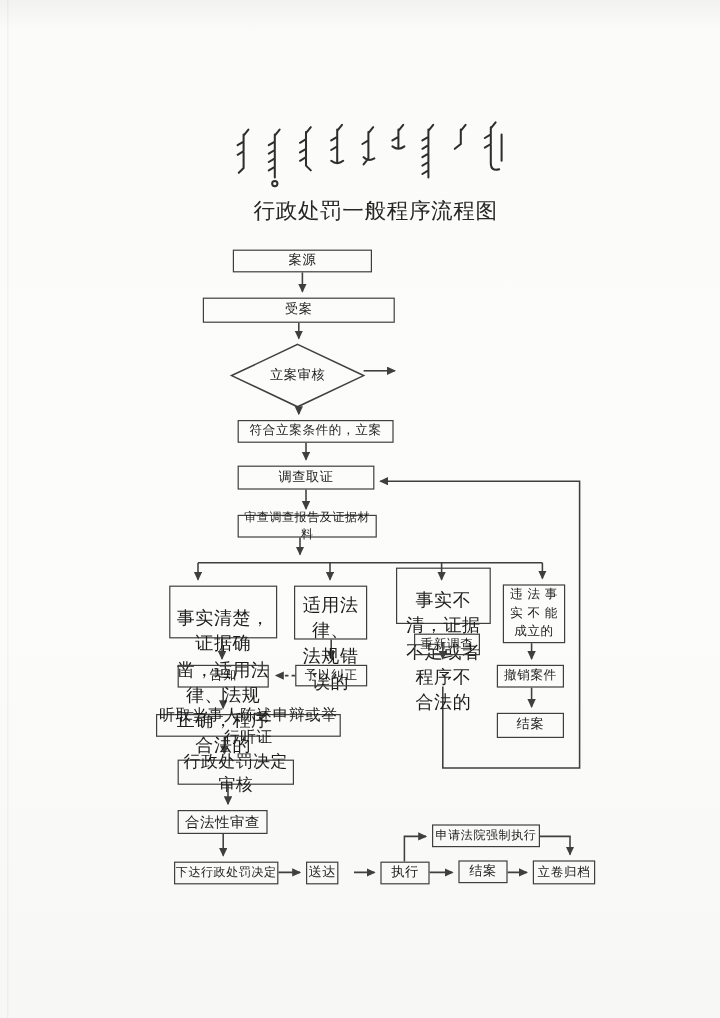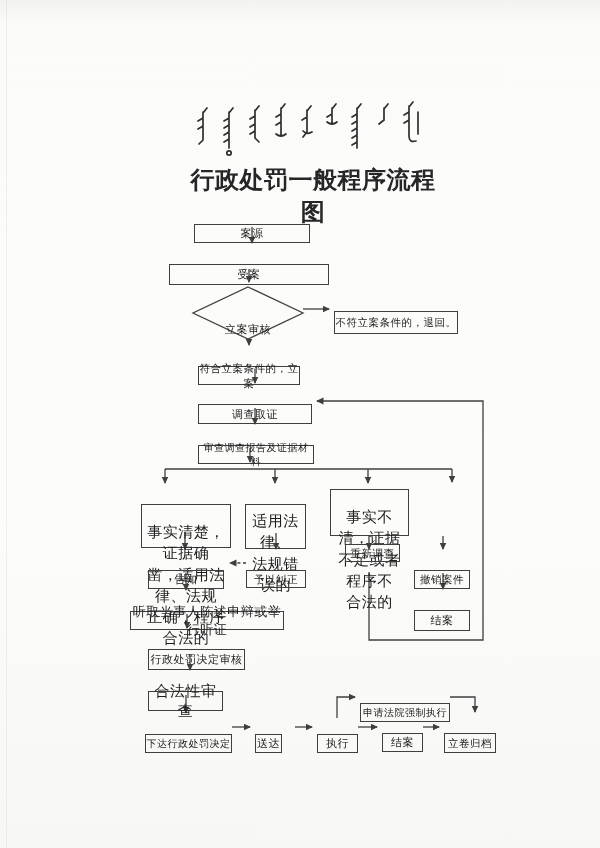--- a/index.html
+++ b/index.html
@@ -21,28 +21,27 @@
   .node{
     position:absolute;
     border:1.3px solid #3f3f3f;
     color:#1c1c1c;
     display:flex;align-items:center;justify-content:center;
     font-size:11px;line-height:1.35;
     text-align:center;
     box-sizing:border-box;
     background:transparent;
     letter-spacing:0.5px;
-    margin-top:16px;
   }
   .node.ml{white-space:pre-line;font-size:15px;justify-content:flex-start;text-align:center;padding:16px 4px;align-items:flex-start;line-height:1.42;}
   .node.mlc{white-space:pre-line;font-size:10.5px;line-height:1.5;}
   .noborder{border:none;text-align:right;}
   #title{
     position:absolute;left:190px;top:164px;width:246px;height:30px;
-    font-size:24px;font-weight:bold;color:#262626;
+    font-size:18px;font-weight:normal;color:#262626;
     letter-spacing:0.5px;text-align:center;
     font-family:"Liberation Sans","DejaVu Sans",sans-serif;
   }
 </style>
 </head>
 <body>
 
 <div id="page">
 
   <svg class="overlay" width="600" height="848" viewBox="0 0 600 848" style="pointer-events:none">
@@ -112,55 +111,57 @@
       <path d="M369,572 V640 H483 V401 H317" marker-end="url(#ah)"></path>
     </g>
   </svg>
 
   <div class="node" style="left:194px;top:208px;width:116px;height:19px">案源</div>
 
   <div class="node" style="left:169px;top:248px;width:160px;height:21px">受案</div>
 
   <div class="node noborder" style="left:208px;top:303px;width:80px;height:20px">立案审核</div>
 
-  <div class="node" style="left:334px;top:295px;width:124px;height:23px;font-size:10.5px">不符立案条件的，退回。</div>
 
-  <div class="node" style="left:198px;top:350px;width:102px;height:19px;font-size:10.5px">符合立案条件的，立案</div>
+  <div class="node" style="left:198px;top:350px;width:130px;height:19px;font-size:10.5px">符合立案条件的，立案</div>
 
   <div class="node" style="left:198px;top:429px;width:116px;height:19px;font-size:10px">审查调查报告及证据材料</div>
 
   <div class="node" style="left:198px;top:388px;width:114px;height:20px">调查取证</div>
 
   <div class="node ml" style="left:141px;top:488px;width:90px;height:44px">事实清楚，证据确
 凿，适用法律、法规
 正确，程序合法的</div>
 
   <div class="node ml" style="left:245px;top:488px;width:61px;height:45px;padding-top:5px">适用法律、
 法规错误的</div>
 
   <div class="node ml" style="left:330px;top:473px;width:79px;height:47px">事实不清，证据
 不足或者程序不
 合法的</div>
 
+  <div class="node mlc" style="left:419px;top:487px;width:52px;height:49px">违 法 事
+实 不 能
+成立的</div>
 
   <div class="node" style="left:148px;top:554px;width:76px;height:19px">告知</div>
 
   <div class="node" style="left:246px;top:554px;width:60px;height:18px;font-size:10.5px">予以纠正</div>
 
   <div class="node" style="left:345px;top:528px;width:55px;height:18px;font-size:10.5px">重新调查</div>
 
   <div class="node" style="left:414px;top:554px;width:56px;height:19px;font-size:10.5px">撤销案件</div>
 
   <div class="node" style="left:414px;top:594px;width:56px;height:21px">结案</div>
 
   <div class="node" style="left:130px;top:595px;width:154px;height:19px;font-size:13px">听取当事人陈述申辩或举行听证</div>
 
-  <div class="node" style="left:148px;top:633px;width:97px;height:21px;font-size:11px">行政处罚决定审核</div>
+  <div class="node" style="left:148px;top:633px;width:97px;height:21px;font-size:14px">行政处罚决定审核</div>
 
-  <div class="node" style="left:148px;top:675px;width:75px;height:20px;font-size:15px">合法性审查</div>
+  <div class="node" style="left:148px;top:675px;width:75px;height:20px;font-size:12px">合法性审查</div>
 
   <div class="node" style="left:145px;top:718px;width:87px;height:19px;font-size:10px">下达行政处罚决定</div>
 
   <div class="node" style="left:255px;top:718px;width:27px;height:19px">送达</div>
 
   <div class="node" style="left:317px;top:718px;width:41px;height:19px">执行</div>
 
   <div class="node" style="left:382px;top:717px;width:41px;height:19px">结案</div>
 
   <div class="node" style="left:444px;top:717px;width:52px;height:20px;font-size:10.5px">立卷归档</div>

